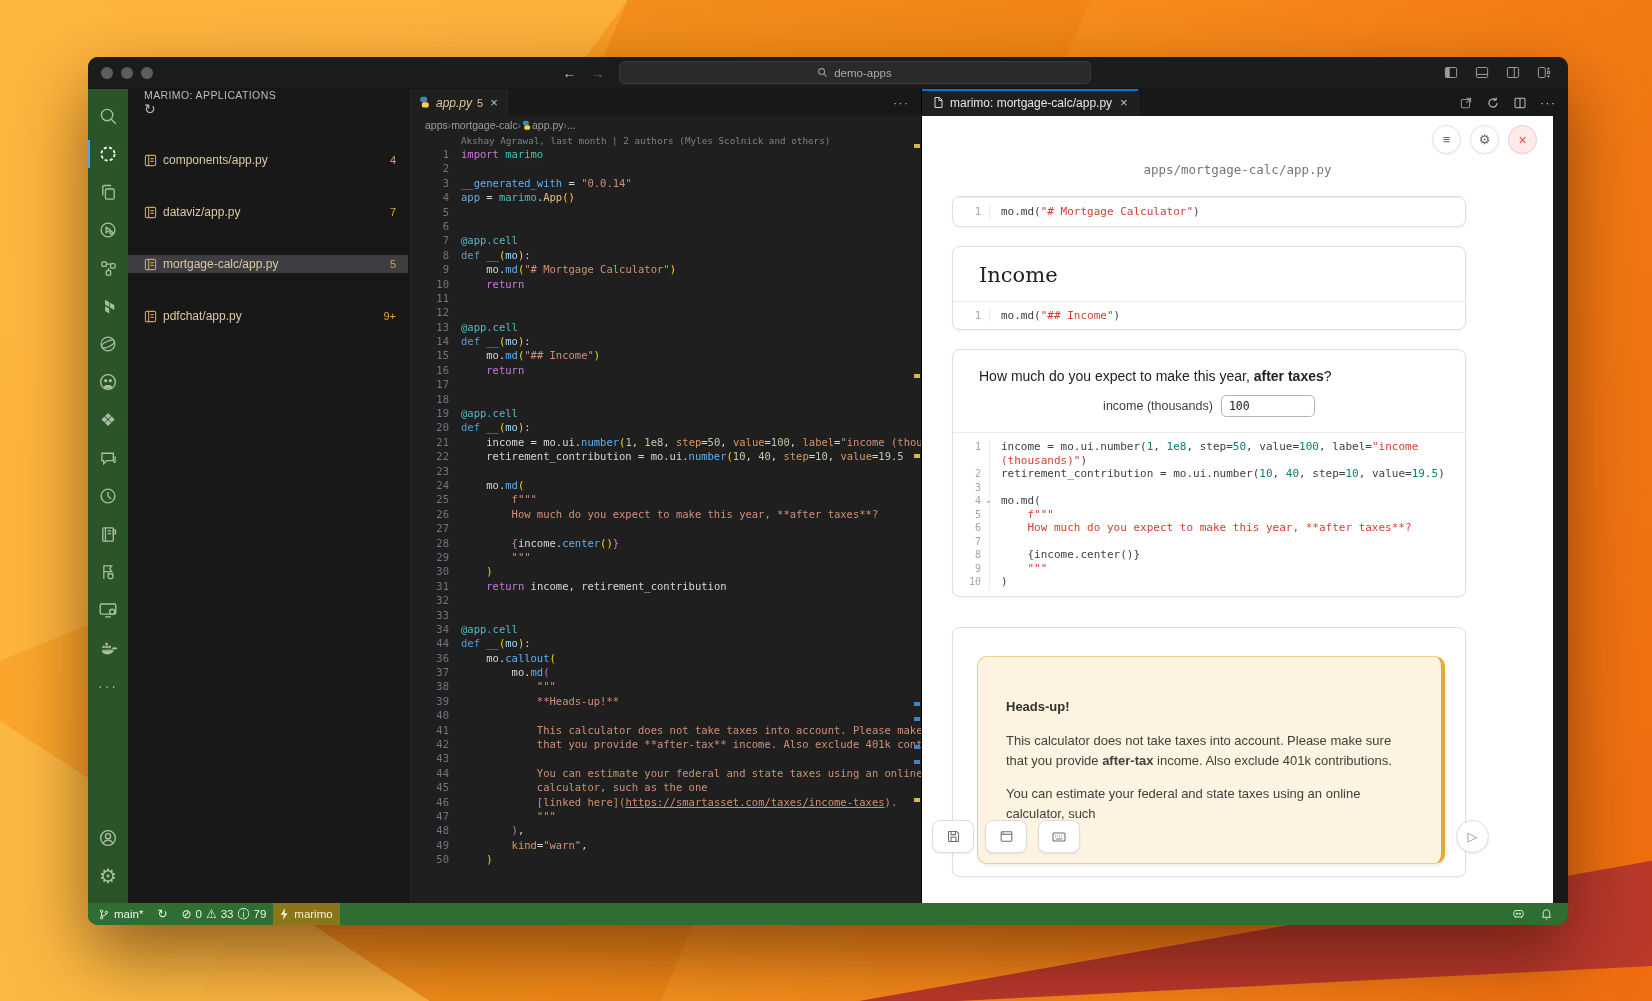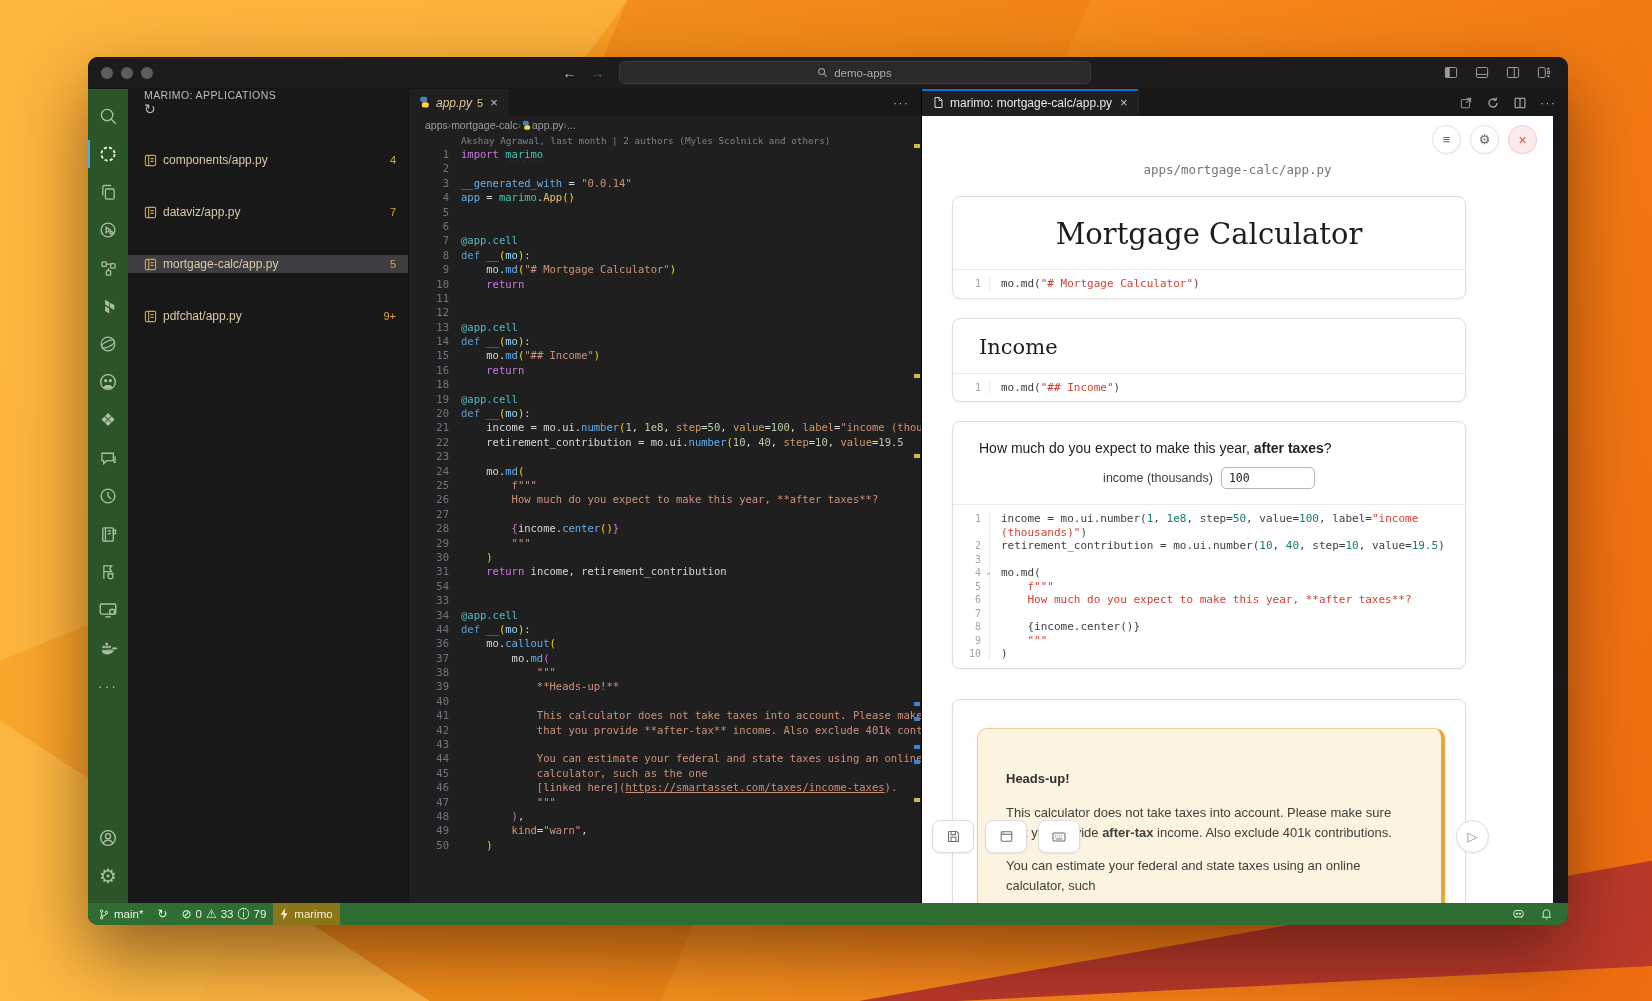--- a/index.html
+++ b/index.html
@@ -428,20 +428,24 @@
             </div>
             <div class="cline">
               <span class="cgut">15</span>
               <span class="ccode"><span class="tk-txt">    mo.</span><span class="tk-fn">md</span><span class="tk-b1">(</span><span class="tk-str">"## Income"</span><span class="tk-b1">)</span></span>
             </div>
             <div class="cline">
               <span class="cgut">16</span>
               <span class="ccode"><span class="tk-txt">    </span><span class="tk-kw">return</span></span>
             </div>
             <div class="cline">
+              <span class="cgut">17</span>
+              <span class="ccode"></span>
+            </div>
+            <div class="cline">
               <span class="cgut">18</span>
               <span class="ccode"></span>
             </div>
             <div class="cline">
               <span class="cgut">19</span>
               <span class="ccode"><span class="tk-dec">@app.cell</span></span>
             </div>
             <div class="cline">
               <span class="cgut">20</span>
               <span class="ccode"><span class="tk-defk">def </span><span class="tk-vblue">__</span><span class="tk-b1">(</span><span class="tk-param">mo</span><span class="tk-b1">)</span><span class="tk-txt">:</span></span>
@@ -484,21 +488,21 @@
             </div>
             <div class="cline">
               <span class="cgut">30</span>
               <span class="ccode"><span class="tk-txt">    </span><span class="tk-b1">)</span></span>
             </div>
             <div class="cline">
               <span class="cgut">31</span>
               <span class="ccode"><span class="tk-txt">    </span><span class="tk-kw">return</span><span class="tk-txt"> income, retirement_contribution</span></span>
             </div>
             <div class="cline">
-              <span class="cgut">54</span>
+              <span class="cgut">32</span>
               <span class="ccode"></span>
             </div>
             <div class="cline">
               <span class="cgut">33</span>
               <span class="ccode"></span>
             </div>
             <div class="cline">
               <span class="cgut">34</span>
               <span class="ccode"><span class="tk-dec">@app.cell</span></span>
             </div>
@@ -609,21 +613,20 @@
       <div class="webview-wrap">
         <div class="webview">
           <div class="wv-top">
             <div class="wv-circle">≡</div>
             <div class="wv-circle">⚙</div>
             <div class="wv-circle close">×</div>
           </div>
           <div class="wv-path">apps/mortgage-calc/app.py</div>
 
           <div class="card">
-            <div class="card1-title">Mortgage Calculator</div>
             <div class="cardcode" id="card1-code">
                 <div class="pv-line">
                   <span class="pv-gut">1</span>
                   <span class="pv-code"><span class="tk-ptxt">mo.md(</span><span class="tk-pstr">"# Mortgage Calculator"</span><span class="tk-ptxt">)</span></span>
                 </div>
               </div>
           </div>
 
           <div class="card">
             <div class="card2-title">Income</div>

